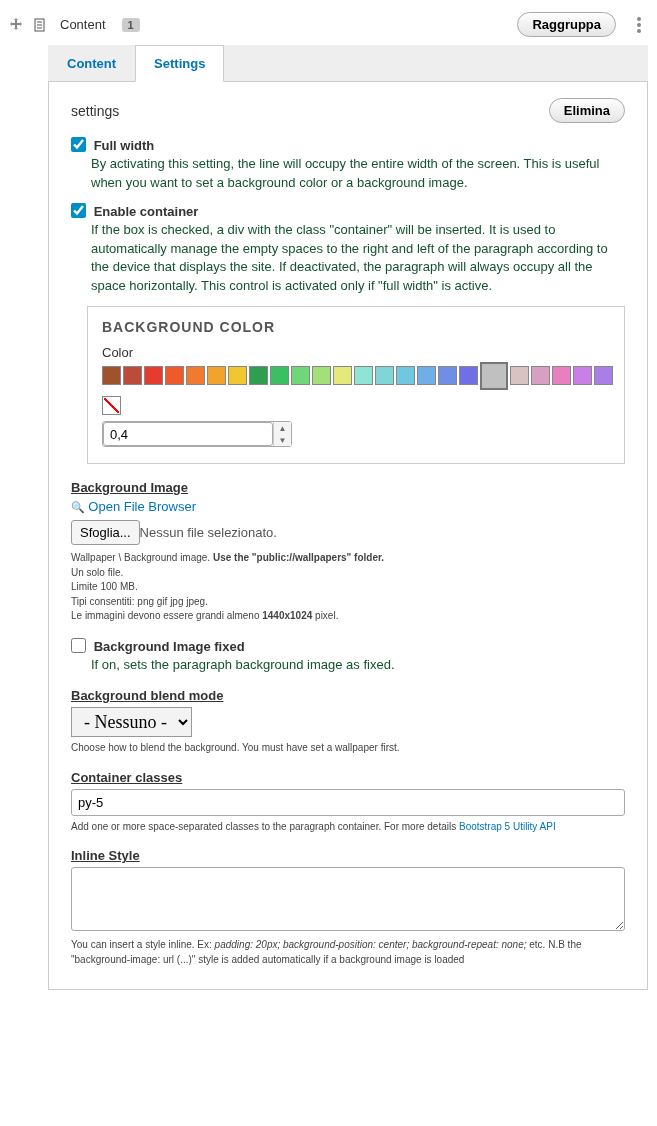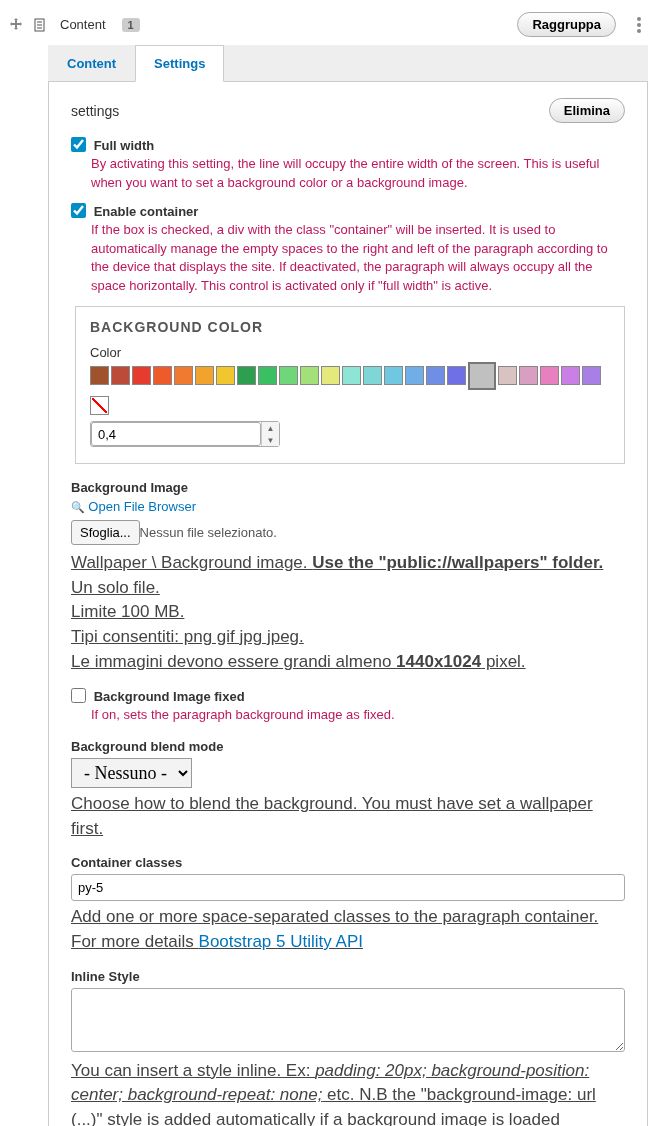--- a/index.html
+++ b/index.html
@@ -98,30 +98,30 @@
 .checkbox-row { margin: 8px 0 2px 0; }
 .checkbox-row label { font-weight: bold; cursor: pointer; }
 .checkbox-row input[type=checkbox] {
   width: 15px; height: 15px;
   accent-color: #008ec8;
   vertical-align: -2px;
   margin: 0 4px 0 0;
 }
 .desc {
   font-size: 13px;
-  color: #be185d;
+  color: #14532d;
   margin: 2px 0 10px 20px;
   line-height: 1.45;
 }
 .desc .bold { font-weight: normal; }
 
 .bg-box {
   border: 1px solid #ccc;
   padding: 12px 8px 16px 14px;
-  margin: 10px 0 16px 4px;
+  margin: 10px 0 16px 16px;
 }
 .bg-title {
   font-weight: bold;
   letter-spacing: 1px;
   font-size: 14px;
   color: #555;
   margin-bottom: 10px;
 }
 .label { font-weight: normal; margin: 10px 0 6px 0; display: block; }
 .swatch-row { display: flex; flex-wrap: wrap; gap: 2px; margin-bottom: 6px; }
@@ -171,35 +171,35 @@
   flex: 1; display:flex; align-items:center; justify-content:center;
   font-size: 8px; color:#666; cursor:pointer;
 }
 .help {
   font-size: 13px;
   color: #555;
   margin-top: 8px;
   line-height: 1.45;
 }
 
-.section-label { font-weight: bold; margin: 14px 0 4px 0; }
+.section-label { font-weight: bold; margin: 14px 0 4px 0; text-decoration: underline; }
 .file-link { color: #0074bd; text-decoration: none; cursor: pointer; }
 .search-icon { font-size: 11px; color: #666; }
 .file-row { margin: 6px 0; display: flex; align-items: center; }
 .file-btn {
   border: 1px solid #999;
   background: #f5f5f5;
   border-radius: 3px;
   padding: 4px 8px;
   font-family: inherit;
   font-size: 13px;
   cursor: pointer;
 }
 .file-status { color: #555; }
-.mini-help { font-size: 17px; color: #444; line-height: 1.45; text-decoration: underline; }
+.mini-help { font-size: 10px; color: #444; line-height: 1.45; }
 .mini-help .bold { font-weight: bold; }
 
 select {
   font-family: Liberation Serif, serif;
   font-size: 18px;
   padding: 3px 8px;
   border: 1px solid #999;
   background: #f3f3f3;
   min-width: 110px;
 }

